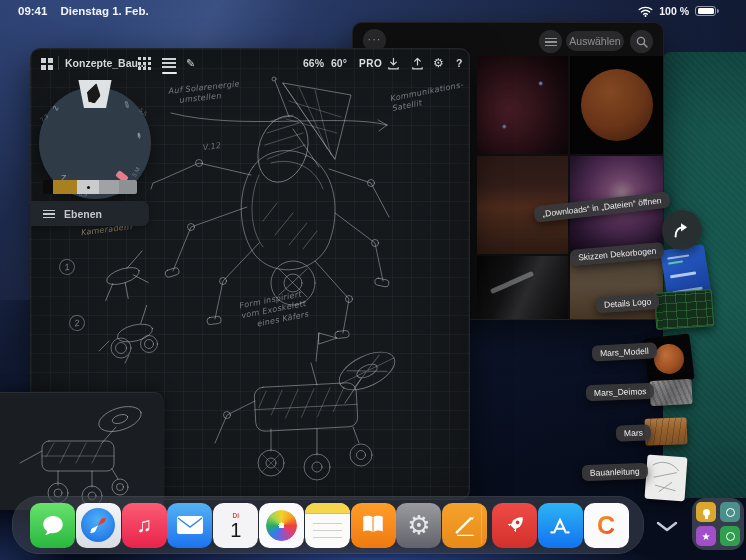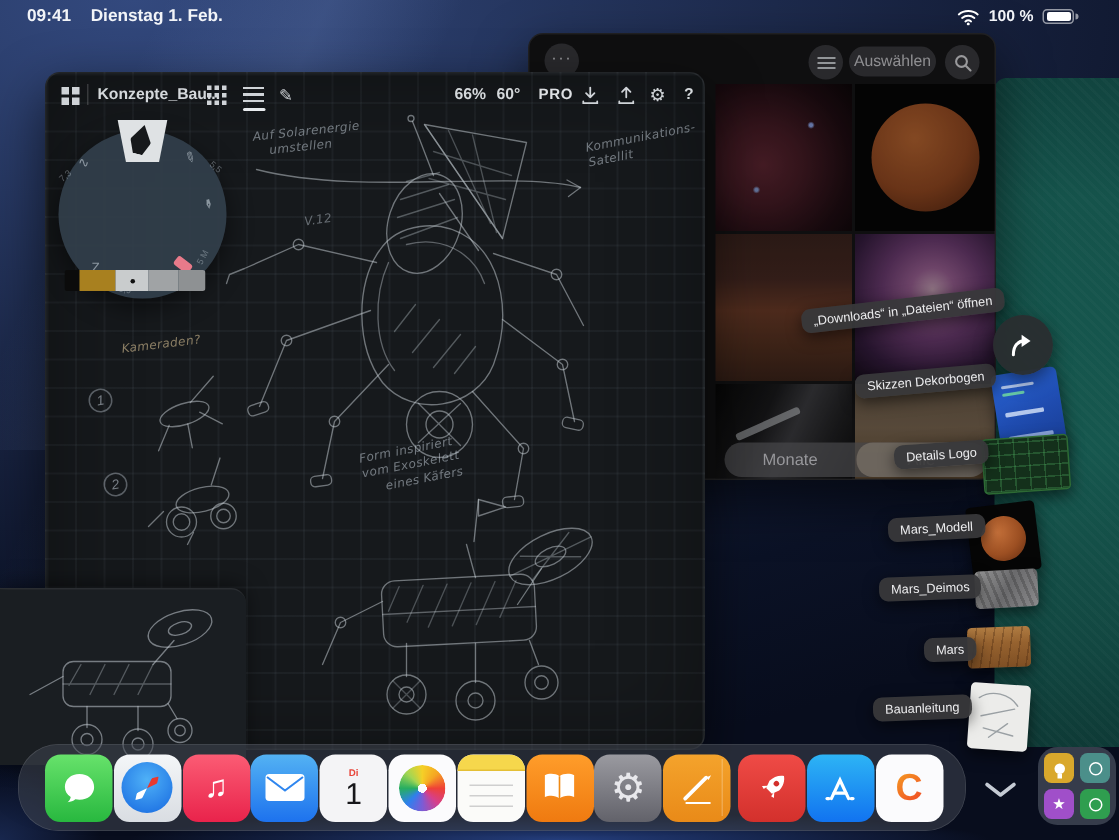--- a/index.html
+++ b/index.html
@@ -245,24 +245,20 @@
         </svg>
       </div>
     </div>
     <div class="photo ph-horsehead"></div>
     <div class="photo ph-marsplanet"></div>
     <div class="photo ph-marssurface"></div>
     <div class="photo ph-orion"></div>
     <div class="photo ph-spacecraft"></div>
     <div class="photo ph-desert"></div>
     <div class="mt-dim"></div>
-    <div class="mt-seg">
-      <span class="seg-opt seg-monate">Monate</span>
-      <span class="seg-opt seg-alle">Alle</span>
-    </div>
   </div>
 
   <div class="win-concepts">
     <div class="ct-bar">
       <div class="ct-item" style="left:10px;">
           <span class="icon-grid4"></span>
         </div>
       <div class="ct-item" style="left:27px;">
           <span class="tb-div"></span>
         </div>
@@ -424,20 +420,24 @@
     </div>
 
     <div class="swatches">
       <span class="sw" style="width:10px;background:#0b0b0b;"></span>
       <span class="sw" style="width:24px;background:#a8801f;"></span>
       <span class="sw sw-dot" style="width:22px;background:#c9cccd;"></span>
       <span class="sw" style="width:20px;background:#a0a3a5;"></span>
       <span class="sw" style="width:18px;background:#8e9193;"></span>
     </div>
 
+    <div class="layers">
+      <span class="hamb"></span>
+      <span>Ebenen</span>
+    </div>
   </div>
 
   <div class="stage-card">
     <svg width="164" height="118" viewBox="0 0 164 118">
       <g stroke="#c2cbd2" stroke-opacity="0.55" fill="none" stroke-width="0.9" stroke-linecap="round">
         <g transform="rotate(-18 120 26)">
             <ellipse cx="120" cy="26" rx="22" ry="11"></ellipse>
             <ellipse cx="120" cy="26" rx="8" ry="4"></ellipse>
           </g>
         <path d="M116 34 L 102 50"></path>

